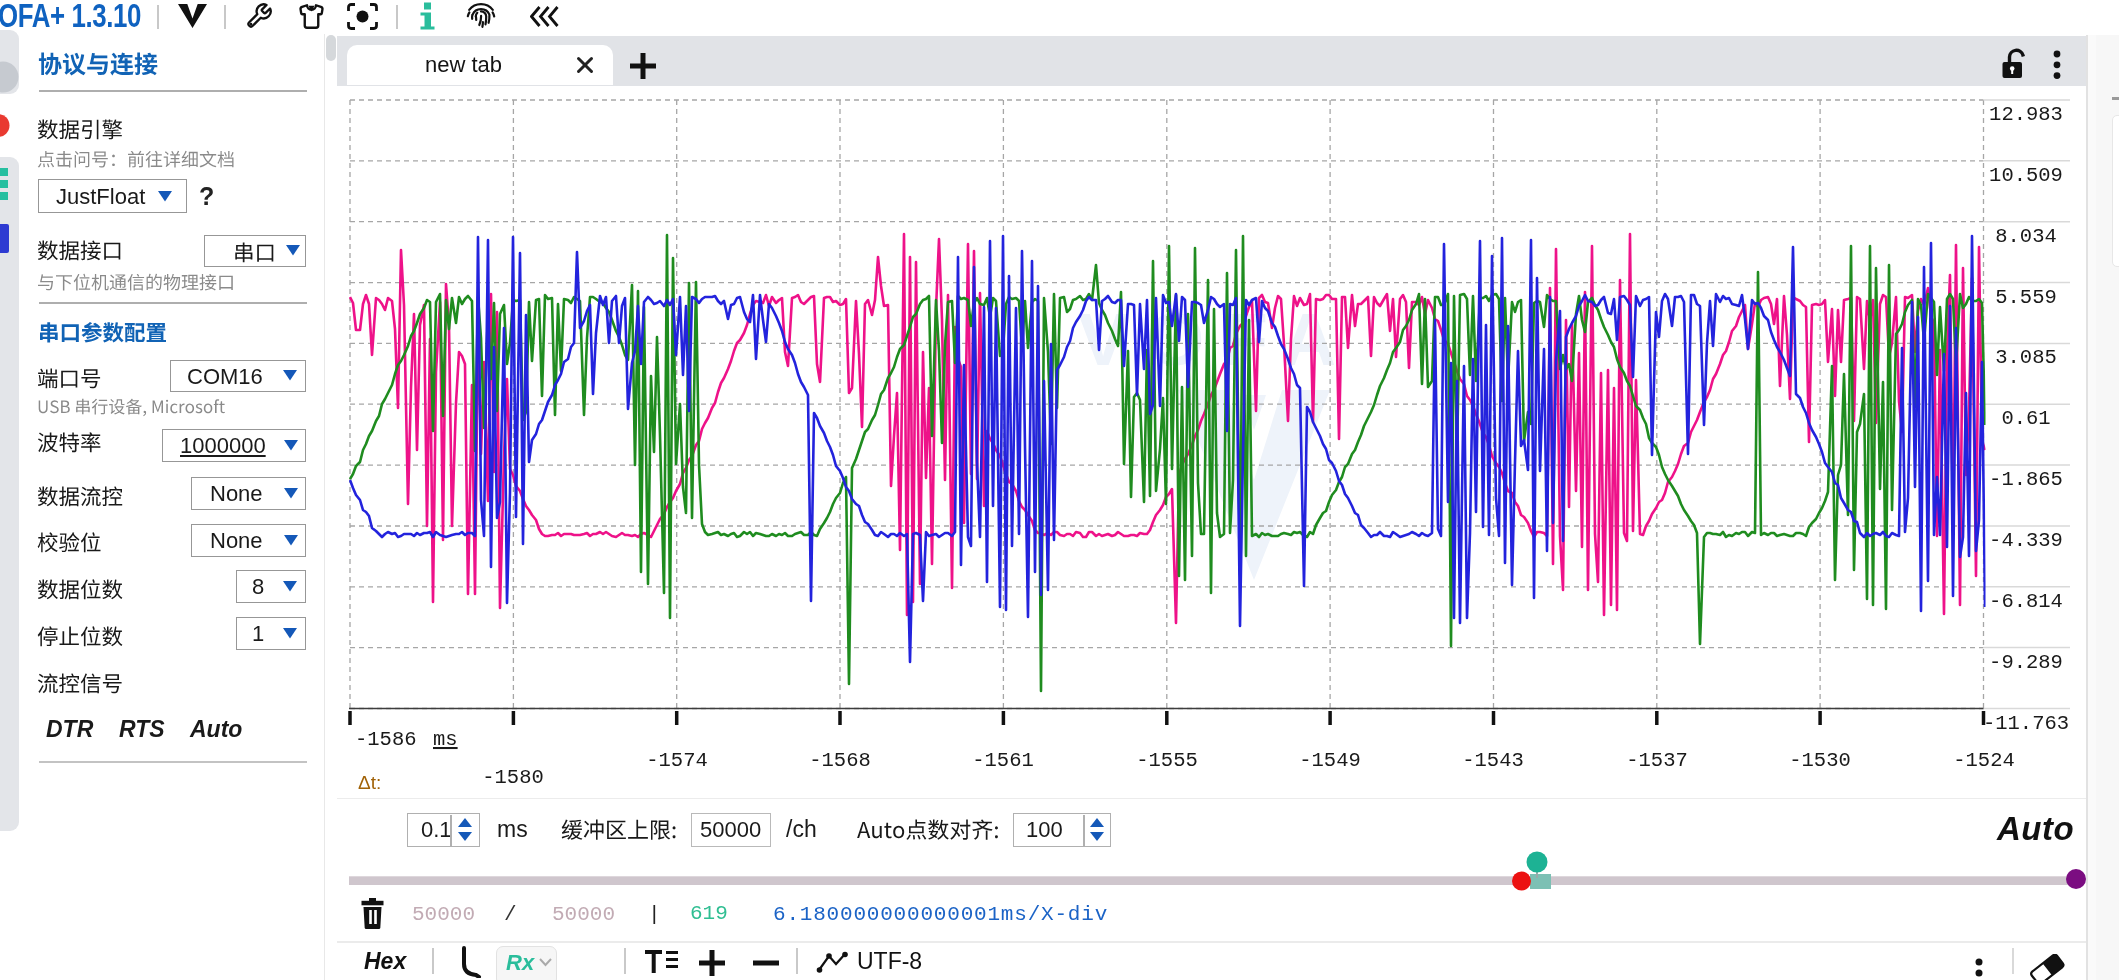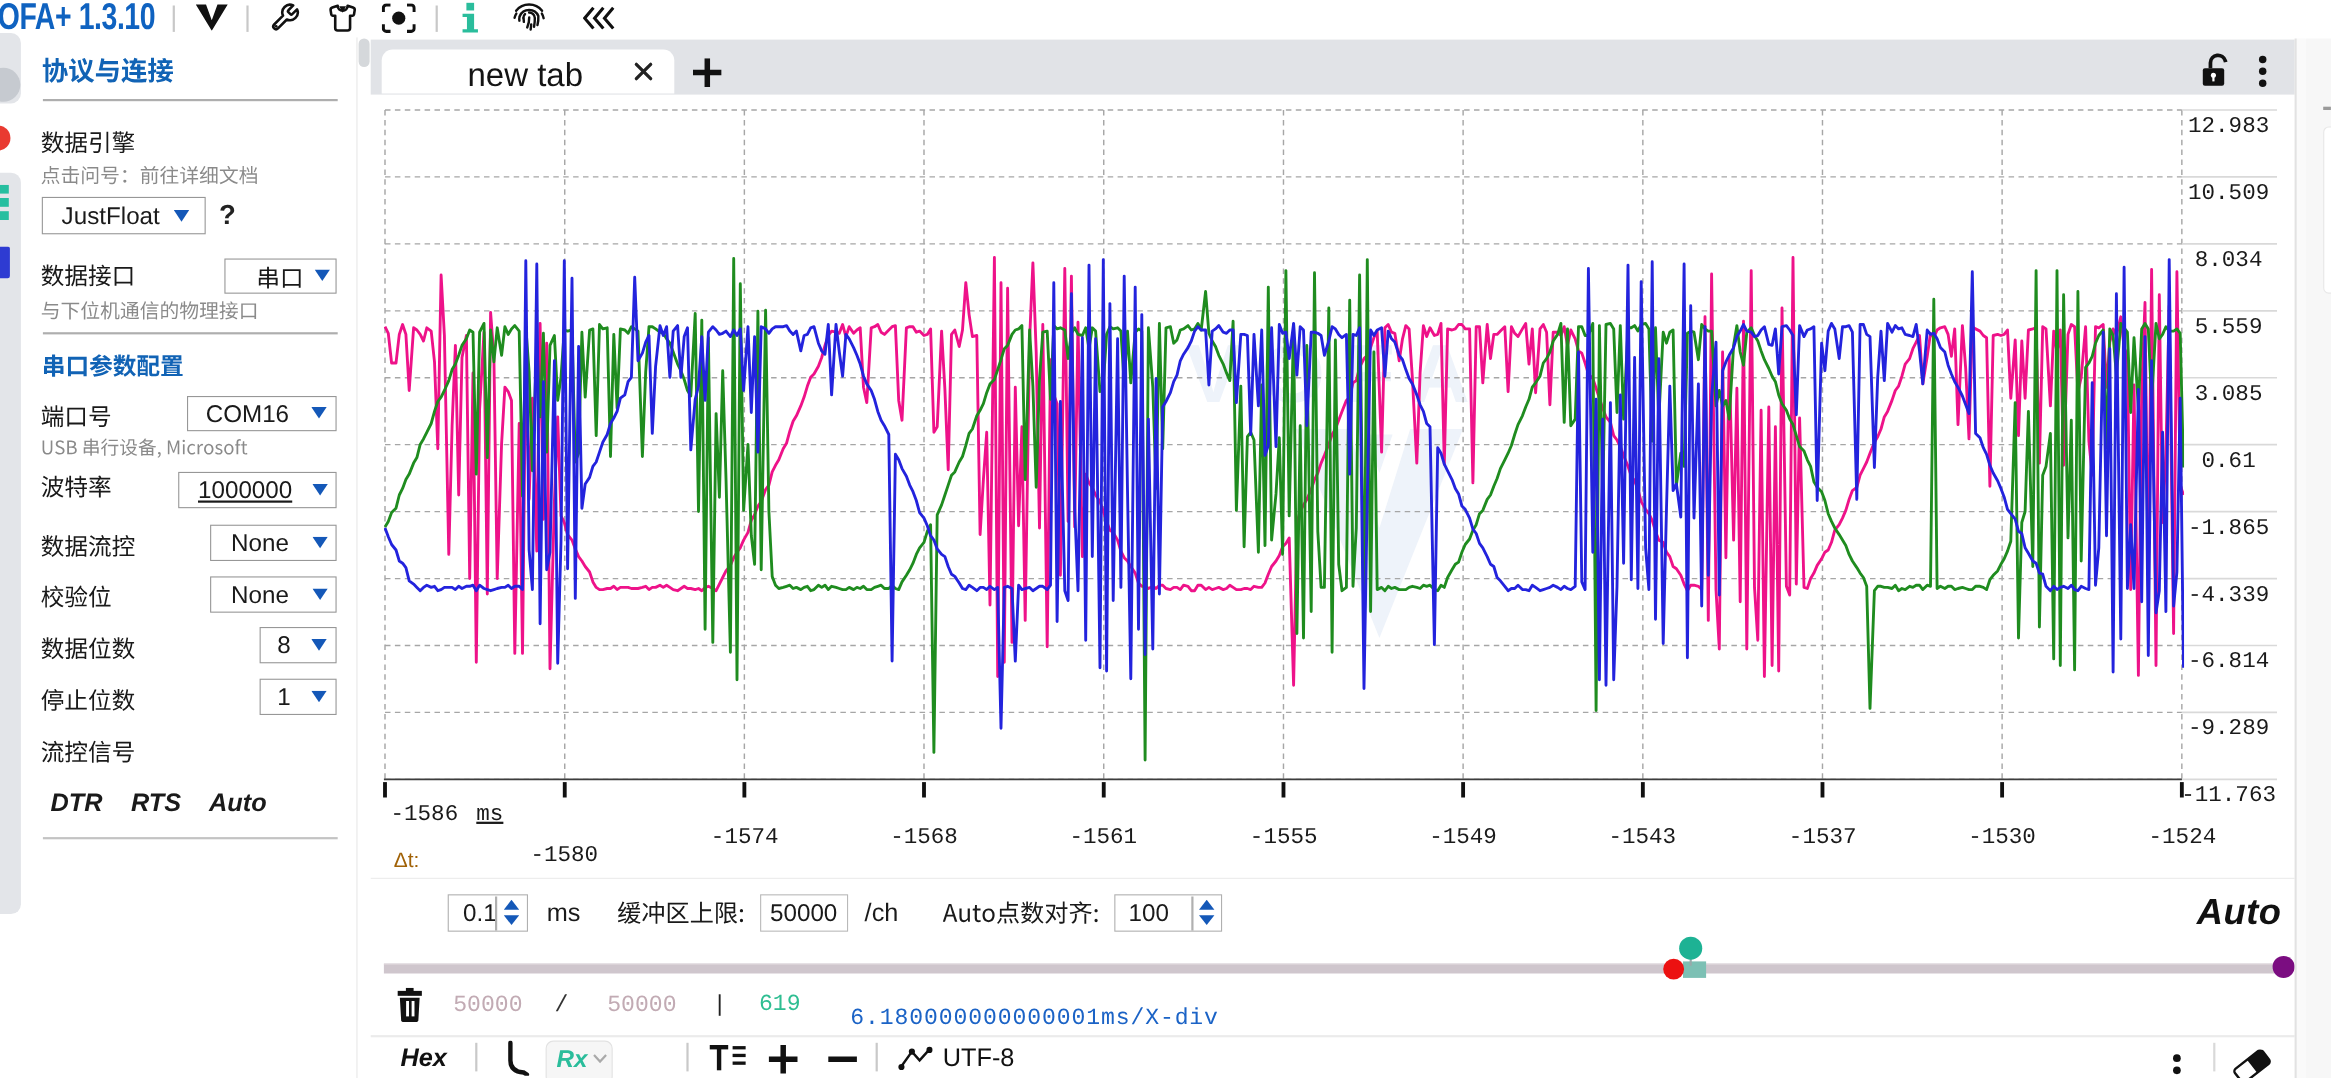--- a/index.html
+++ b/index.html
@@ -164,21 +164,21 @@
     <path d="M6.8 -15.3H20.3V-13.8H6.8ZM12.4 -7.8H13.9V0.8H12.4ZM8.6 -7.8H10.1V-5.5Q10.1 -4.6 10.0 -3.7Q9.9 -2.8 9.5 -1.8Q9.2 -0.9 8.6 0.0Q7.9 0.9 6.8 1.7Q6.7 1.5 6.5 1.3Q6.3 1.1 6.1 0.9Q5.9 0.7 5.7 0.6Q7.0 -0.3 7.6 -1.4Q8.2 -2.4 8.4 -3.5Q8.6 -4.6 8.6 -5.6ZM15.3 -12.7 16.6 -13.5Q17.2 -12.8 18.0 -11.9Q18.7 -11.1 19.3 -10.2Q20.0 -9.4 20.4 -8.8L19.0 -7.9Q18.7 -8.6 18.1 -9.4Q17.5 -10.2 16.7 -11.1Q16.0 -12.0 15.3 -12.7ZM16.2 -7.8H17.7V-0.8Q17.7 -0.5 17.8 -0.3Q17.8 -0.1 17.9 -0.1Q17.9 -0.0 18.0 0.0Q18.1 0.0 18.2 0.0Q18.3 0.0 18.5 0.0Q18.7 0.0 18.8 0.0Q19.0 0.0 19.1 0.0Q19.2 0.0 19.3 -0.0Q19.4 -0.2 19.5 -0.6Q19.5 -0.9 19.5 -1.5Q19.6 -2.0 19.6 -2.8Q19.8 -2.6 20.1 -2.4Q20.4 -2.3 20.7 -2.2Q20.7 -1.5 20.6 -0.7Q20.6 -0.0 20.5 0.3Q20.4 0.9 19.9 1.1Q19.8 1.2 19.5 1.3Q19.2 1.4 18.9 1.4Q18.7 1.4 18.4 1.4Q18.0 1.4 17.8 1.4Q17.5 1.4 17.2 1.3Q16.9 1.2 16.7 1.0Q16.4 0.8 16.3 0.4Q16.2 0.0 16.2 -1.0ZM7.5 -8.6Q7.5 -8.8 7.4 -9.1Q7.3 -9.4 7.2 -9.7Q7.2 -9.9 7.1 -10.1Q7.4 -10.2 7.8 -10.3Q8.2 -10.4 8.5 -10.7Q8.7 -10.9 9.2 -11.4Q9.6 -12.0 10.1 -12.6Q10.6 -13.3 11.1 -13.9Q11.6 -14.5 11.8 -14.8H13.7Q13.3 -14.3 12.8 -13.6Q12.2 -12.9 11.6 -12.1Q11.0 -11.4 10.5 -10.7Q9.9 -10.0 9.5 -9.6Q9.5 -9.6 9.3 -9.5Q9.1 -9.5 8.8 -9.4Q8.5 -9.3 8.2 -9.1Q7.9 -9.0 7.7 -8.9Q7.5 -8.7 7.5 -8.6ZM7.5 -8.6 7.5 -9.8 8.5 -10.3 18.2 -10.9Q18.3 -10.6 18.4 -10.2Q18.5 -9.8 18.6 -9.5Q15.8 -9.3 13.9 -9.2Q12.0 -9.1 10.8 -9.0Q9.6 -8.9 9.0 -8.8Q8.3 -8.8 8.0 -8.7Q7.7 -8.6 7.5 -8.6ZM12.0 -17.7 13.5 -18.1Q13.9 -17.3 14.2 -16.4Q14.6 -15.5 14.7 -14.9L13.2 -14.5Q13.0 -15.1 12.7 -16.0Q12.4 -16.9 12.0 -17.7ZM1.8 -16.6 2.8 -17.8Q3.4 -17.4 4.1 -17.0Q4.8 -16.5 5.4 -16.0Q6.1 -15.5 6.5 -15.1L5.5 -13.9Q5.1 -14.3 4.5 -14.8Q3.9 -15.3 3.2 -15.8Q2.5 -16.3 1.8 -16.6ZM0.9 -10.7 1.7 -11.9Q2.4 -11.6 3.2 -11.3Q3.9 -10.9 4.6 -10.5Q5.2 -10.0 5.7 -9.7L4.8 -8.3Q4.4 -8.7 3.7 -9.2Q3.0 -9.6 2.3 -10.0Q1.6 -10.4 0.9 -10.7ZM1.4 0.3Q2.0 -0.5 2.7 -1.6Q3.4 -2.8 4.1 -4.1Q4.9 -5.4 5.5 -6.6L6.7 -5.5Q6.1 -4.4 5.4 -3.2Q4.8 -1.9 4.1 -0.7Q3.4 0.4 2.8 1.4Z M22.2 -6.3Q23.4 -6.7 25.1 -7.3Q26.8 -7.8 28.6 -8.5L28.9 -7.0Q27.2 -6.4 25.6 -5.8Q23.9 -5.2 22.6 -4.7ZM22.4 -13.9H28.8V-12.4H22.4ZM25.0 -18.1H26.5V-0.3Q26.5 0.3 26.4 0.7Q26.2 1.0 25.8 1.2Q25.4 1.4 24.8 1.5Q24.1 1.5 23.1 1.5Q23.1 1.2 22.9 0.8Q22.8 0.4 22.6 0.0Q23.3 0.1 23.9 0.1Q24.5 0.1 24.7 0.0Q24.9 0.0 24.9 -0.0Q25.0 -0.1 25.0 -0.3ZM30.4 -7.3H40.7V-5.8H30.4ZM28.6 -0.4H42.2V1.0H28.6ZM29.4 -15.5H42.0V-11.9H40.5V-14.0H30.9V-11.7H29.4ZM34.7 -6.4H36.3V0.3H34.7ZM34.1 -17.7 35.6 -18.1Q36.0 -17.4 36.3 -16.6Q36.7 -15.8 36.9 -15.3L35.3 -14.8Q35.1 -15.4 34.8 -16.2Q34.5 -17.0 34.1 -17.7ZM36.4 -11.9 37.4 -12.8Q38.1 -12.2 38.9 -11.5Q39.7 -10.8 40.4 -10.1Q41.1 -9.5 41.6 -9.0L40.5 -7.9Q40.1 -8.4 39.4 -9.1Q38.7 -9.8 37.9 -10.5Q37.1 -11.3 36.4 -11.9ZM33.5 -12.8 35.0 -12.2Q34.4 -11.4 33.6 -10.6Q32.9 -9.7 32.1 -9.0Q31.2 -8.3 30.5 -7.7Q30.4 -7.9 30.2 -8.1Q30.0 -8.3 29.8 -8.6Q29.6 -8.8 29.5 -8.9Q30.6 -9.7 31.7 -10.7Q32.8 -11.7 33.5 -12.8Z M51.2 -11.4H61.7V-10.1H51.2ZM51.2 -8.4H61.7V-7.0H51.2ZM51.9 -0.5H61.0V0.9H51.9ZM49.7 -14.5H63.4V-13.1H49.7ZM50.9 -5.2H61.9V1.7H60.4V-3.9H52.3V1.7H50.9ZM54.6 -17.5 56.0 -18.1Q56.5 -17.4 56.9 -16.6Q57.4 -15.8 57.6 -15.3L56.2 -14.6Q55.9 -15.2 55.5 -16.0Q55.1 -16.8 54.6 -17.5ZM48.5 -18.0 50.0 -17.6Q49.3 -15.7 48.5 -14.0Q47.6 -12.2 46.6 -10.7Q45.7 -9.1 44.6 -7.9Q44.5 -8.1 44.4 -8.4Q44.2 -8.6 44.0 -8.9Q43.8 -9.2 43.7 -9.4Q44.7 -10.5 45.6 -11.8Q46.4 -13.2 47.2 -14.8Q48.0 -16.4 48.5 -18.0ZM46.6 -12.4 48.1 -13.8 48.1 -13.8V1.8H46.6Z M70.1 -15.7V-12.8H80.3V-15.7ZM68.5 -17.2H82.0V-11.4H68.5ZM65.9 -9.4H84.6V-8.0H65.9ZM69.9 -5.6H80.8V-4.1H69.9ZM80.3 -5.6H82.0Q82.0 -5.6 82.0 -5.4Q82.0 -5.3 82.0 -5.1Q82.0 -5.0 82.0 -4.8Q81.7 -3.0 81.4 -1.8Q81.1 -0.7 80.8 0.0Q80.5 0.7 80.1 1.1Q79.7 1.4 79.3 1.5Q78.9 1.6 78.2 1.7Q77.7 1.7 76.7 1.7Q75.7 1.7 74.6 1.6Q74.6 1.2 74.4 0.8Q74.3 0.4 74.0 0.0Q75.2 0.2 76.2 0.2Q77.3 0.2 77.7 0.2Q78.1 0.2 78.3 0.2Q78.6 0.2 78.7 0.0Q79.1 -0.2 79.3 -0.8Q79.6 -1.5 79.8 -2.6Q80.1 -3.7 80.3 -5.3ZM70.5 -8.8 72.3 -8.6Q72.0 -7.8 71.8 -7.0Q71.5 -6.2 71.2 -5.4Q71.0 -4.7 70.7 -4.1H68.9Q69.2 -4.7 69.5 -5.6Q69.8 -6.4 70.0 -7.2Q70.3 -8.1 70.5 -8.8Z" fill="#1a1a1a"></path>
   </svg>
 <div class="abs" style="left:46px;top:716px;font-size:23px;font-weight:bold;font-style:italic;color:#1a1a1a">DTR</div>
 <div class="abs" style="left:119px;top:716px;font-size:23px;font-weight:bold;font-style:italic;color:#1a1a1a">RTS</div>
 <div class="abs" style="left:190px;top:716px;font-size:23px;font-weight:bold;font-style:italic;color:#1a1a1a">Auto</div>
 <div class="abs" style="left:38.5px;top:761px;width:268px;height:1.5px;background:#c3c3c3"></div>
 <div class="abs" style="left:324px;top:34px;width:1px;height:946px;background:#e8e8e8"></div>
 <div class="abs" style="left:326px;top:35px;width:10px;height:26px;background:#d5d8db;border-radius:5px"></div>
 <div class="abs" style="left:337px;top:35.5px;width:1749px;height:50px;background:#e1e3e7"></div>
 <div class="abs" style="left:347px;top:45px;width:266px;height:40px;background:#fff;border-radius:10px 10px 0 0"></div>
-<div class="abs" style="left:425px;top:52px;font-size:30px;color:#141414">new tab</div>
+<div class="abs" style="left:425px;top:52px;font-size:22px;color:#141414">new tab</div>
 <svg class="abs" style="left:576px;top:56px" width="18" height="18">
     <g stroke="#222" stroke-width="3" stroke-linecap="round">
       <path d="M2.5 2.5 L15.5 15.5"></path>
       <path d="M15.5 2.5 L2.5 15.5"></path>
     </g>
   </svg>
 <svg class="abs" style="left:630px;top:53px" width="26" height="26">
     <g stroke="#111" stroke-width="5">
       <path d="M13 0 V26"></path>
       <path d="M0 13 H26"></path>
@@ -331,21 +331,21 @@
     <rect x="0.5" y="2.8" width="22" height="4.5" fill="#111"></rect>
 <path d="M2.5 9 h18 l-1.2 21 a1.5 1.5 0 0 1 -1.5 1 h-12.6 a1.5 1.5 0 0 1 -1.5 -1 Z" fill="#111"></path>
 <rect x="8.2" y="12" width="2.6" height="14" fill="#fff"></rect>
     <rect x="13.2" y="12" width="2.6" height="14" fill="#fff"></rect>
   </svg>
 <div class="abs" style="left:412px;top:901px;font-size:21px;"><span class="mono" style="color:#c2abb4">50000</span></div>
 <div class="abs" style="left:504px;top:901px;font-size:21px;"><span class="mono" style="color:#333">/</span></div>
 <div class="abs" style="left:552px;top:901px;font-size:21px;"><span class="mono" style="color:#c2abb4">50000</span></div>
 <div class="abs" style="left:648px;top:901px;font-size:21px;"><span class="mono" style="color:#222">|</span></div>
 <div class="abs" style="left:690px;top:900px;font-size:21px;"><span class="mono" style="color:#2fbe92">619</span></div>
-<div class="abs" style="left:773px;top:901px;font-size:21px;margin-top:12px;"><span class="mono" style="color:#1b63c6;letter-spacing:0.8px">6.180000000000001ms/X-div</span></div>
+<div class="abs" style="left:773px;top:901px;font-size:21px;"><span class="mono" style="color:#1b63c6;letter-spacing:0.8px">6.180000000000001ms/X-div</span></div>
 <div class="abs" style="left:337px;top:941px;width:1749px;height:1.5px;background:#ebebeb"></div>
 <div class="abs" style="left:364px;top:948px;font-size:23px;font-weight:bold;font-style:italic;color:#111">Hex</div>
 <div class="abs" style="left:432px;top:948px;width:2px;height:26px;background:#c9c9c9"></div>
 <svg class="abs" style="left:460px;top:946px" width="22" height="32">
     <path d="M4 2 V18 Q4 28 16 29 L19 31" fill="none" stroke="#111" stroke-width="4" stroke-linecap="round"></path>
   </svg>
 <div class="abs" style="left:496px;top:946px;width:61px;height:40px;background:#f6f6f6;border:1.5px solid #e2e2e2;border-radius:7px;box-sizing:border-box"></div>
 <div class="abs" style="left:506px;top:950px;font-size:22px;font-weight:bold;font-style:italic;color:#2abd9b">Rx</div>
 <svg class="abs" style="left:538px;top:958px" width="16" height="10">
     <path d="M2 1 L7.5 7 L13 1" fill="none" stroke="#aaa" stroke-width="2"></path>

